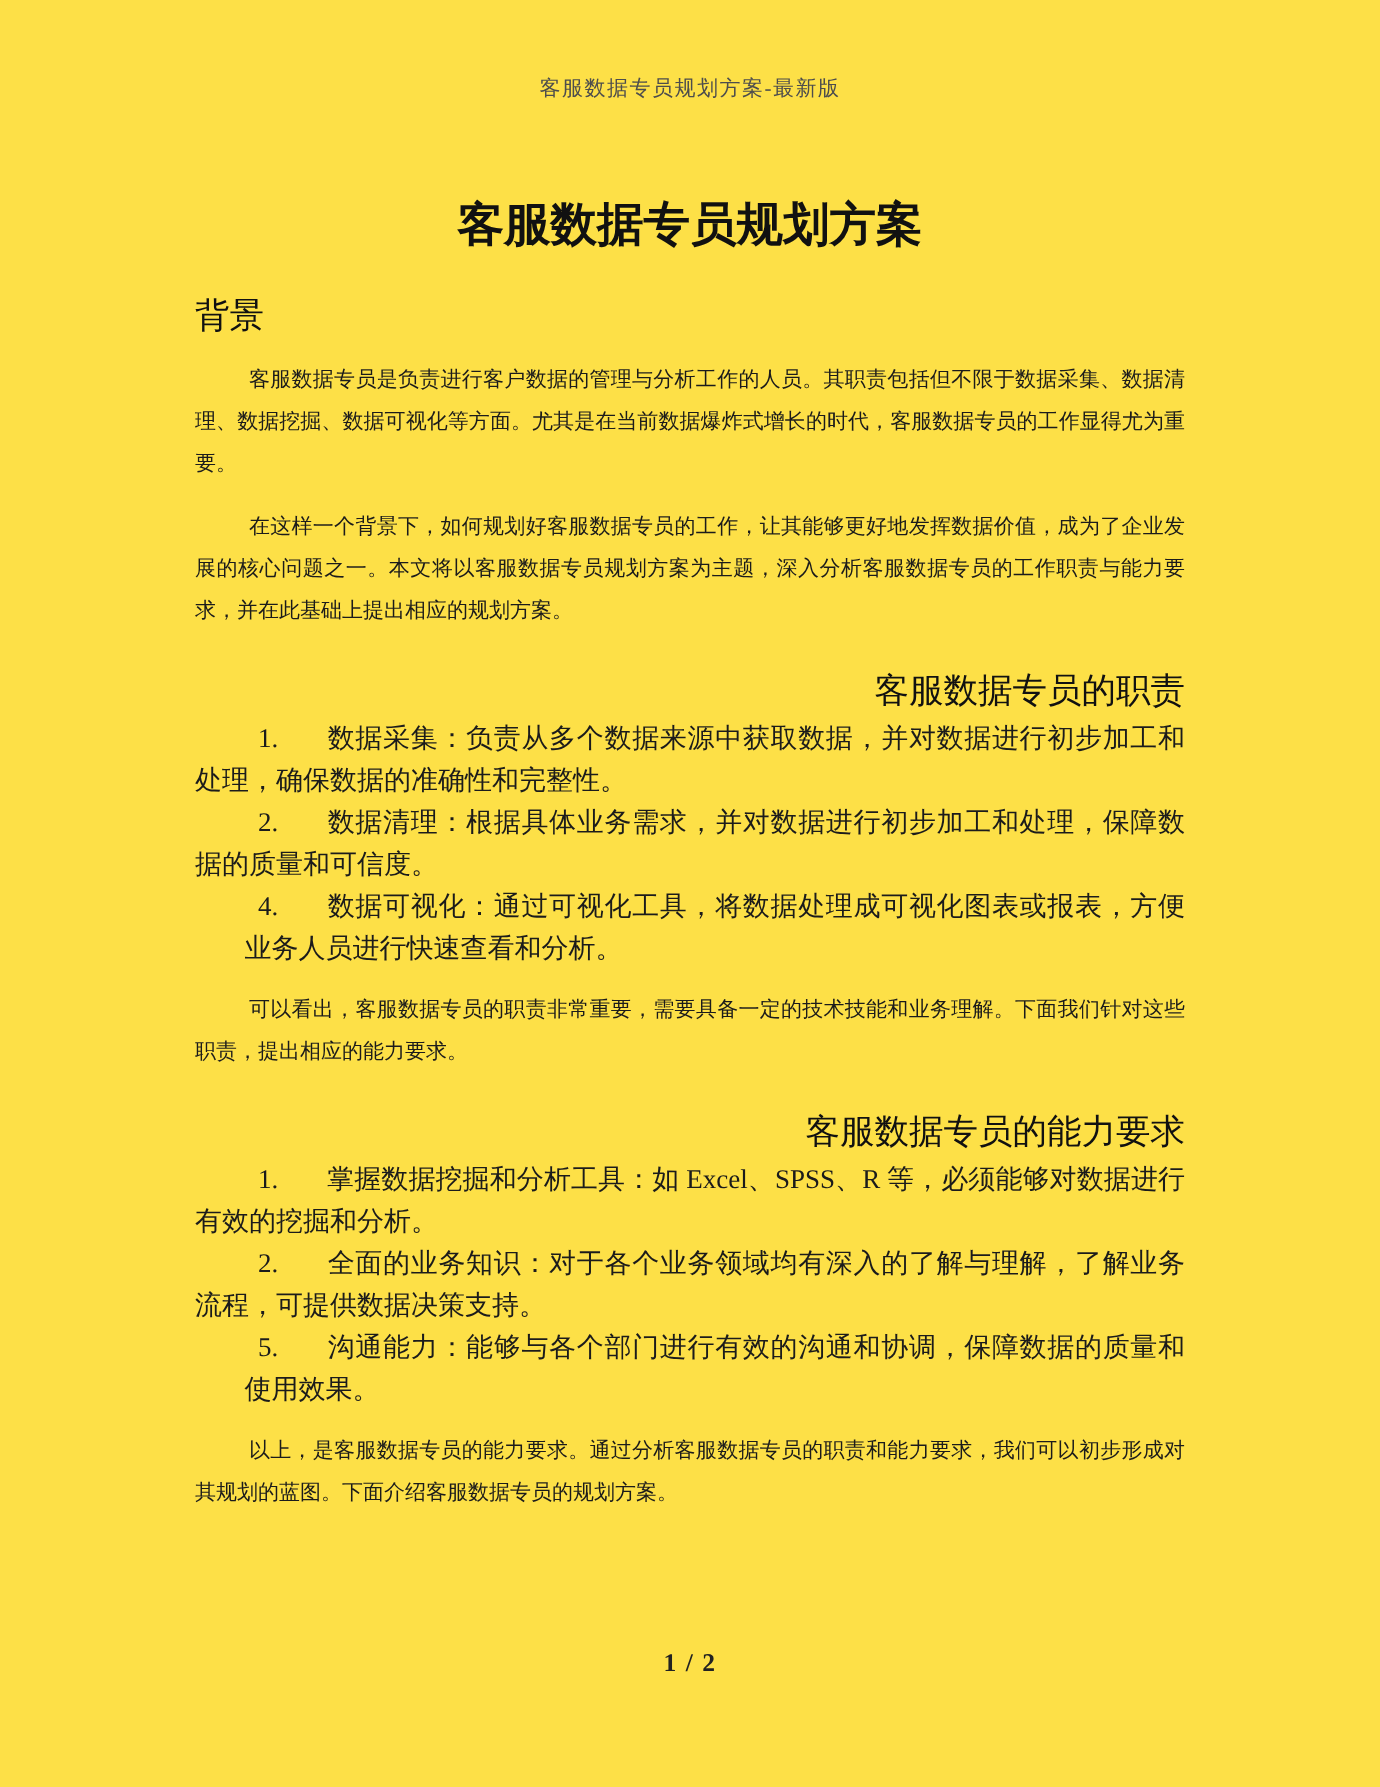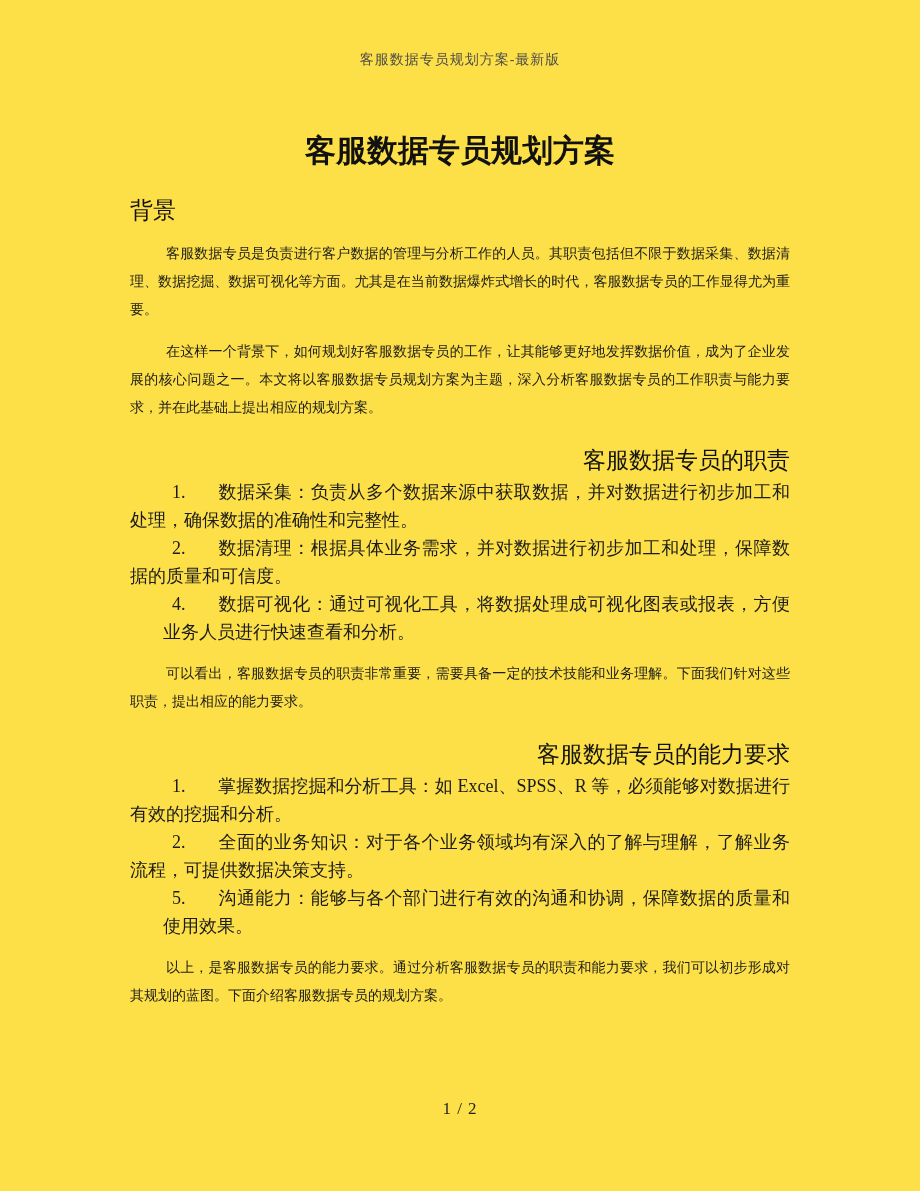--- a/index.html
+++ b/index.html
@@ -78,20 +78,21 @@
   }
   .doc-footer {
     position: absolute;
     left: 0;
     right: 0;
     bottom: 72px;
     text-align: center;
     font-size: 17px;
     color: #222222;
     letter-spacing: 1px;
+    font-weight: bold;
   }
 </style>
 </head>
 <body>
 
 <div class="page">
 
   <div class="doc-header">客服数据专员规划方案-最新版</div>
 
   <div class="content">

